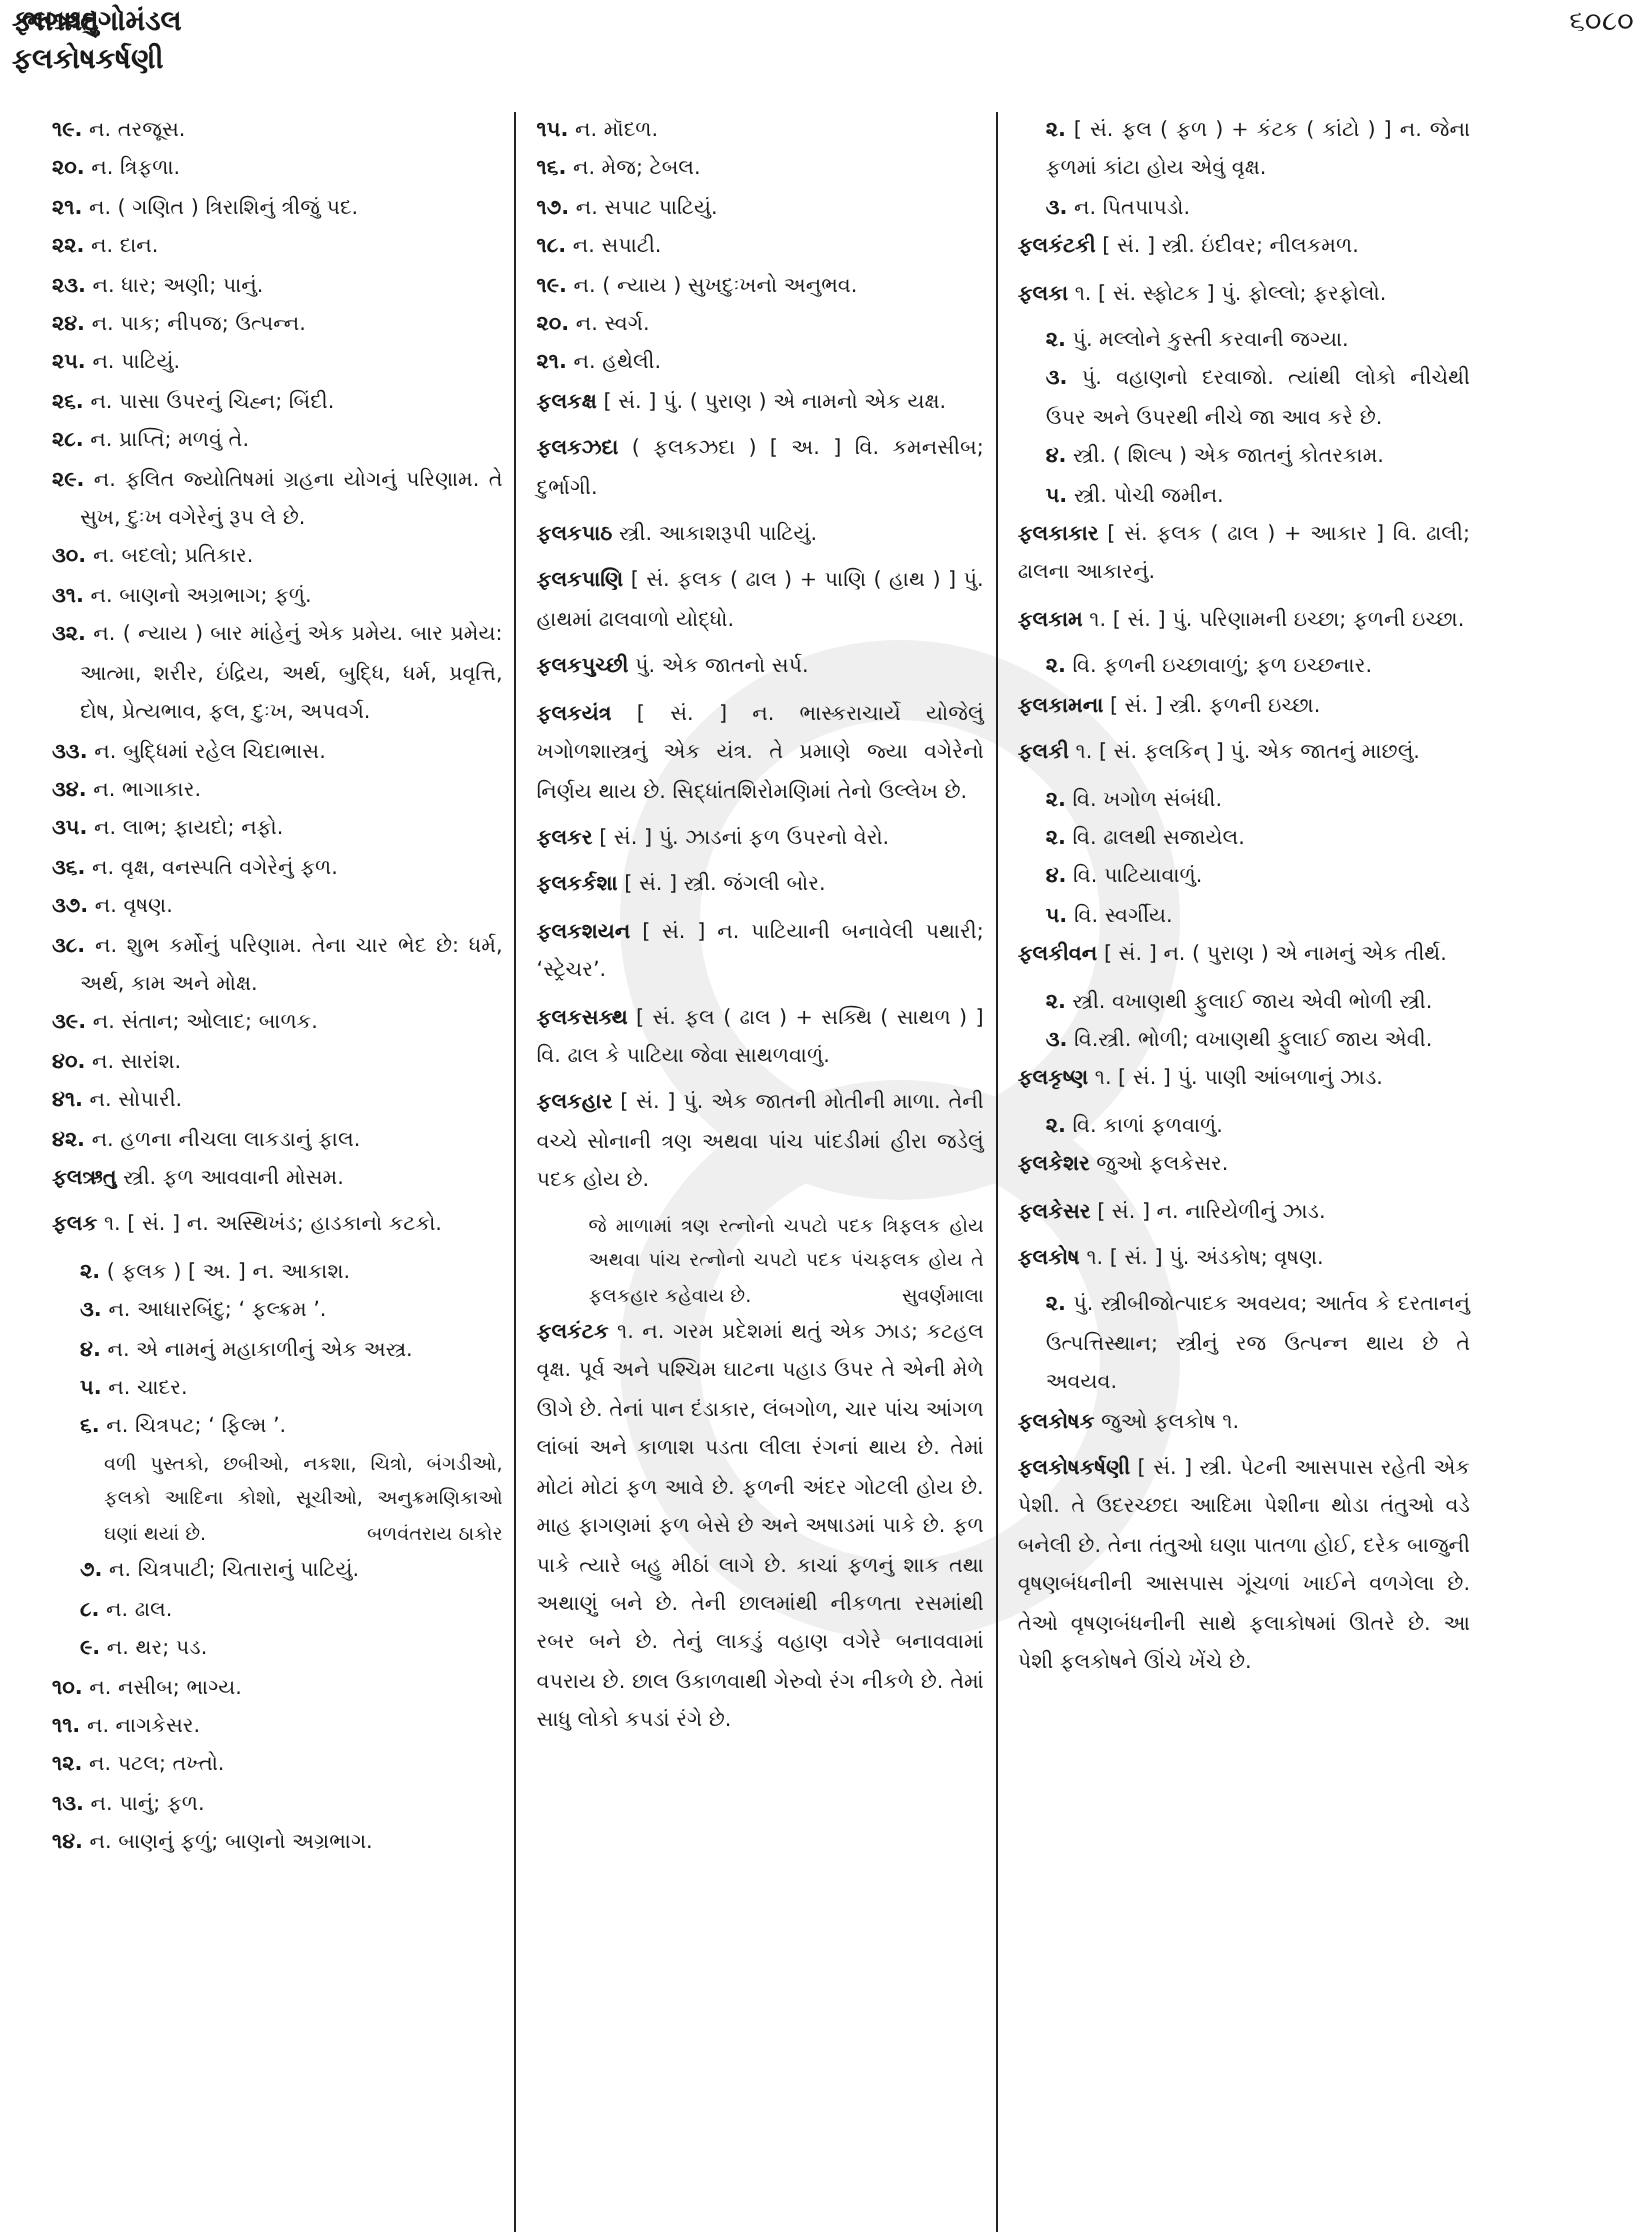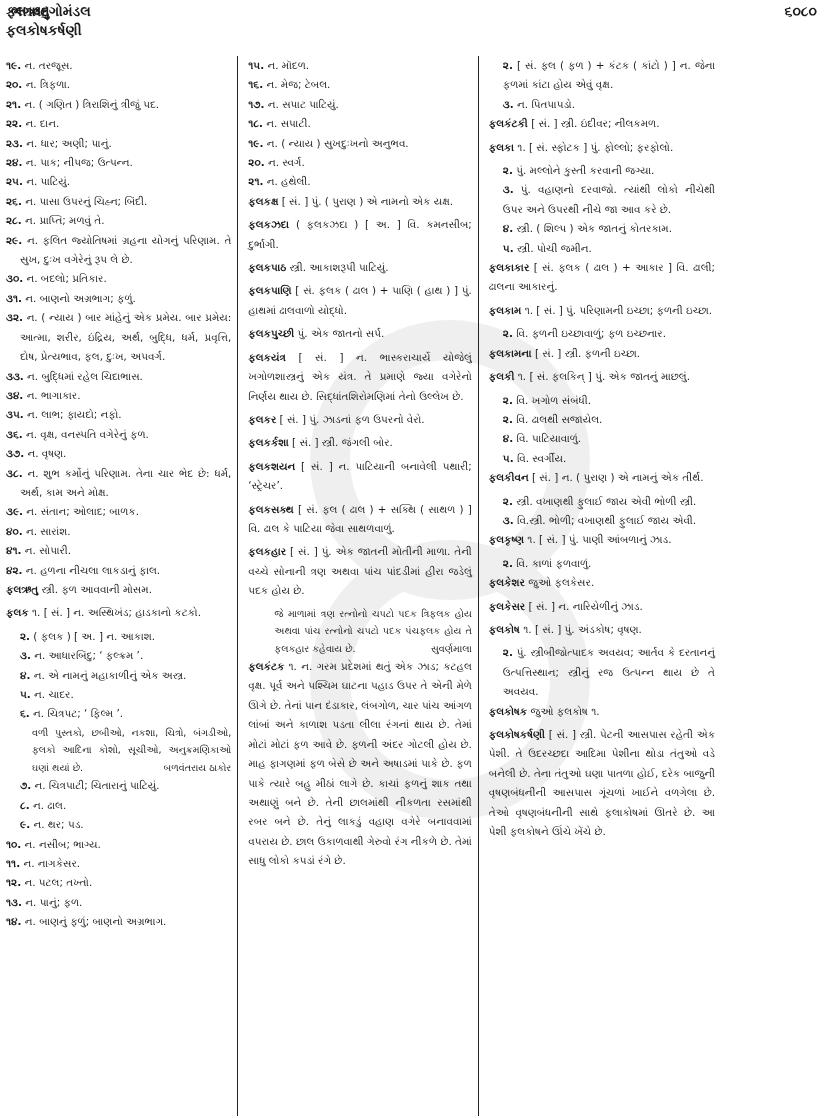--- a/index.html
+++ b/index.html
@@ -11,25 +11,26 @@
   .watermark {
     position: absolute; left: 290px; top: 300px; width: 320px; height: 520px;
     pointer-events: none; opacity: 0.06;
   }
   .header {
     position: absolute; top: 0; left: 0; width: 825px; height: 46px;
   }
   .guide-top { position: absolute; left: 6px; top: 3px; font-size: 14px; font-weight: bold; }
   .guide-bottom { position: absolute; left: 6px; top: 22px; font-size: 14px; font-weight: bold; }
   .running-title { position: absolute; left: 0; width: 825px; top: 3px; text-align: left; font-size: 14px; font-weight: bold; margin-left: 11px; }
-  .page-number { position: absolute; right: 8px; top: 3px; font-size: 14px; font-weight: bold; }
+  .page-number { position: absolute; right: 8px; top: 3px; font-size: 14px; font-weight: normal; }
 
   .columns {
     position: absolute; top: 56px; left: 0; width: 721px; height: 1060px;
     display: flex;
+    padding-left: 20px;
   }
   .col {
     box-sizing: border-box; height: 100%; overflow: hidden;
     font-size: 10.4px; line-height: 19.4px;
   }
   .col-1 { width: 273px; padding: 0 6px 0 6px; border-right: 1.5px solid #222; }
   .col-2 { width: 275px; padding: 0 6px 0 10px; border-right: 1.5px solid #222; }
   .col-3 { width: 277px; padding: 0 6px 0 10px; }
 
   .entry { margin: 0 0 4px 0; text-align: justify; }

